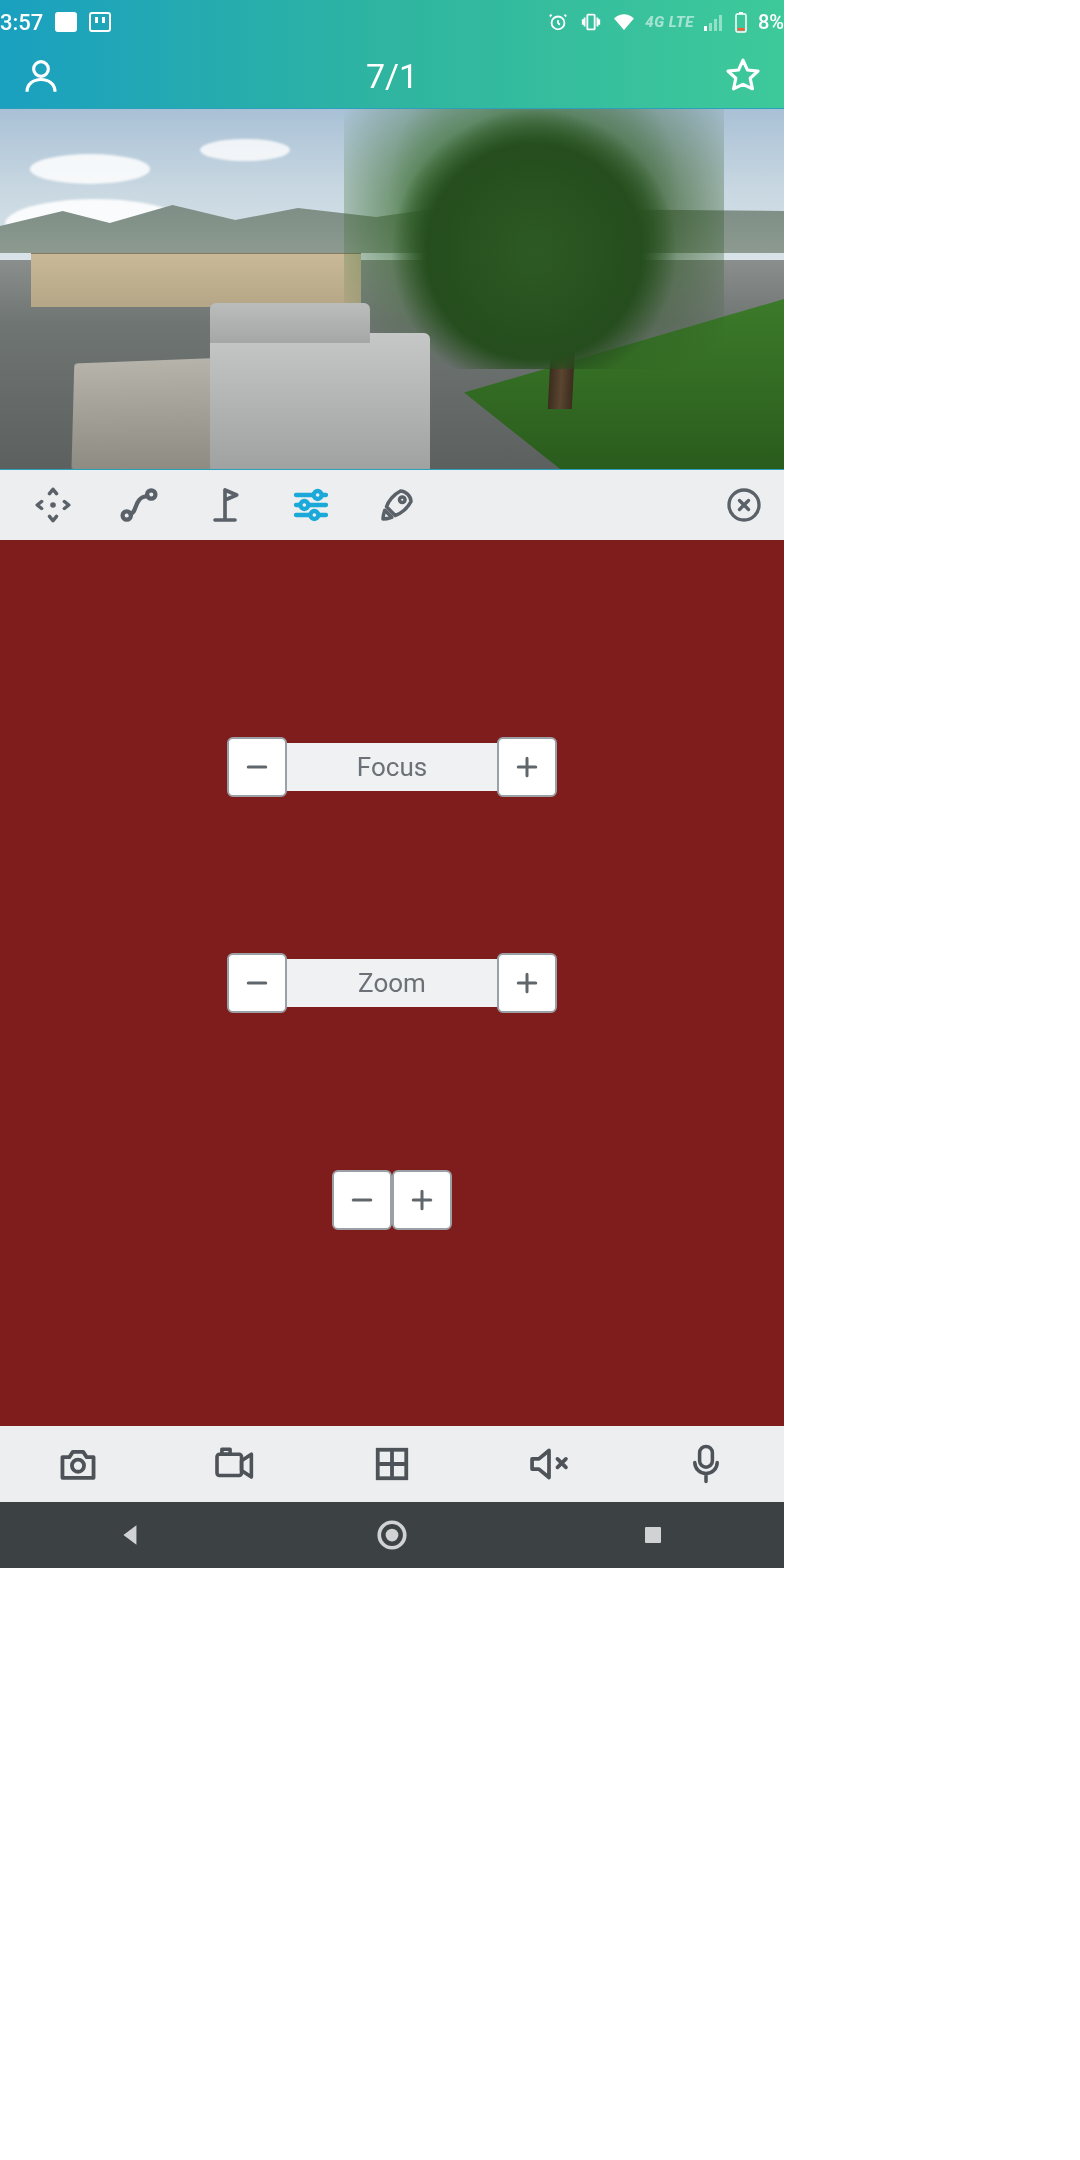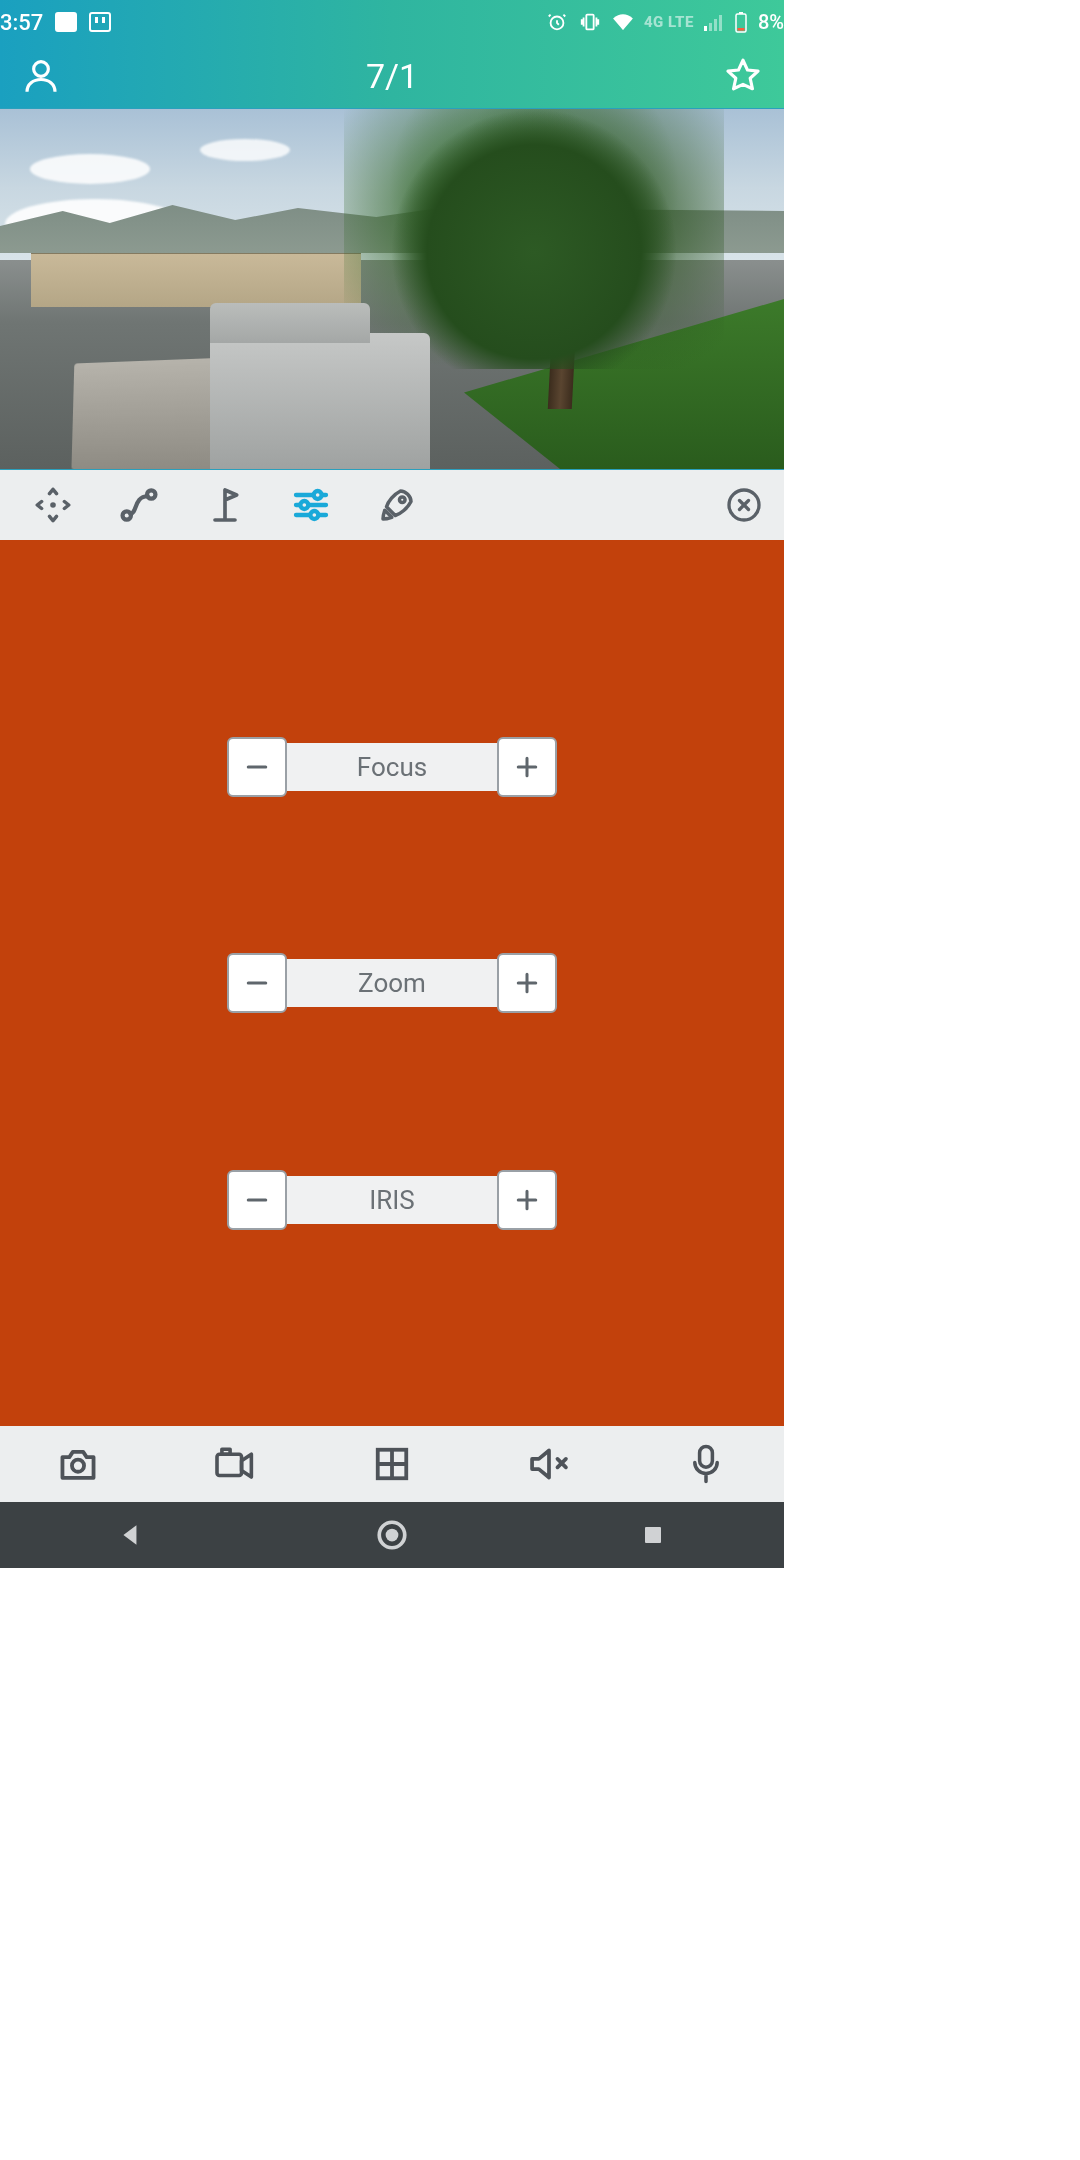--- a/index.html
+++ b/index.html
@@ -10,21 +10,21 @@
     height: 44px;
     background: linear-gradient(90deg, #1aa0c0 0%, #2fb5a0 50%, #3ec99a 100%);
     display: flex; align-items: center; color: #fff; padding: 0 0; font-size: 22px; font-weight: 500;
   }
   .status-left { display: flex; align-items: center; gap: 12px; }
   .status-left .sq { width: 22px; height: 20px; border: 2px solid #fff; border-radius: 3px; position: relative; background:#fff;}
   .status-left .sq2 { width: 22px; height: 20px; border: 2px solid #fff; border-radius: 3px; position: relative;}
   .status-left .sq2::before, .status-left .sq2::after { content:""; position:absolute; top:3px; width:3px; height:6px; background:#fff;}
   .status-left .sq2::before{left:4px;} .status-left .sq2::after{right:4px;}
   .status-right { margin-left: auto; display: flex; align-items: center; gap: 10px; font-size: 20px; }
-  .status-right .lte { font-size: 15px; font-weight: 800; opacity: .55; letter-spacing: .5px;}
+  .status-right .lte { font-size: 15px; font-weight: 800; opacity: .55; letter-spacing: .5px; font-style: italic;}
   .ico { display:inline-flex; }
   
   .app-bar {
     height: 64px;
     background: linear-gradient(90deg, #1aa0c0 0%, #2fb5a0 50%, #3ec99a 100%);
     display: flex; align-items: center; justify-content: space-between; padding: 0 20px;
   }
   .app-title { color: #fff; font-size: 34px; font-weight: 400; }
   .app-icon svg { display:block; }
   
@@ -45,21 +45,21 @@
   .truck1{bottom:0; left:70px; width:160px; height:110px; background:linear-gradient(#b6b3ab,#8e8b83); transform:perspective(400px) rotateX(8deg) rotateY(-8deg);}
   .truck2{bottom:-4px; left:210px; width:220px; height:140px; background:linear-gradient(#c6c8c7,#9ea1a0);}
   .truck2::before{content:""; position:absolute; top:-30px; left:0; right:60px; height:40px; background:linear-gradient(#babdbb, #a4a7a6); border-radius:6px 6px 0 0;}
   
   .mid-toolbar { height: 70px; background: #eceeef; display: flex; align-items: center; padding: 0 10px; gap: 0; }
   .mid-toolbar .tbtn { width: 86px; height: 70px; display: flex; align-items: center; justify-content: center; color: #5a6168;}
   .mid-toolbar .tbtn.active { color: #1aa9d9; }
   .mid-toolbar .spacer { flex: 1; }
   .mid-toolbar .closebtn { width: 60px; display:flex; align-items:center; justify-content:center; color:#5a6168;}
   
-  .controls-area { flex: 1; background: #c2410c; display: flex; flex-direction: column; justify-content: space-evenly; align-items: center; padding: 40px 0; }
+  .controls-area { flex: 1; background: #7f1d1d; display: flex; flex-direction: column; justify-content: space-evenly; align-items: center; padding: 40px 0; }
   .ctrl-row { display: flex; align-items: center; }
   .sqbtn { width: 60px; height: 60px; border: 2px solid #9aa0a6; border-radius: 6px; background: #fff; display:flex; align-items:center; justify-content:center; color:#5f666c;}
   .ctrl-label { width: 210px; height: 48px; background: #f0f1f2; display:flex; align-items:center; justify-content:center; color:#6b7176; font-size: 26px; }
   
   .bottom-bar { height: 76px; background: #eceeef; display: flex; align-items: center; justify-content: space-around; color:#4e5359;}
   .bottom-bar .bbtn { width: 80px; height: 60px; display:flex; align-items:center; justify-content:center;}
   
   .nav-bar { height: 66px; background: #3c4144; display: flex; align-items: center; justify-content: space-around; color:#d0d2d4;}
   .nav-bar .nbtn { width: 80px; display:flex; align-items:center; justify-content:center;}
 </style>
@@ -217,21 +217,20 @@
             <path d="M5 12h14M12 5v14"></path>
           </svg>
         </button>
     </div>
     <div class="ctrl-row">
       <button class="sqbtn">
           <svg width="30" height="30" viewBox="0 0 24 24" stroke="currentColor" stroke-width="2.4" stroke-linecap="round">
             <path d="M5 12h14"></path>
           </svg>
         </button>
-      <div class="ctrl-label">IRIS</div>
       <button class="sqbtn">
           <svg width="30" height="30" viewBox="0 0 24 24" stroke="currentColor" stroke-width="2.4" stroke-linecap="round">
             <path d="M5 12h14M12 5v14"></path>
           </svg>
         </button>
     </div>
   </div>
 
   <div class="bottom-bar">
     <div class="bbtn">

